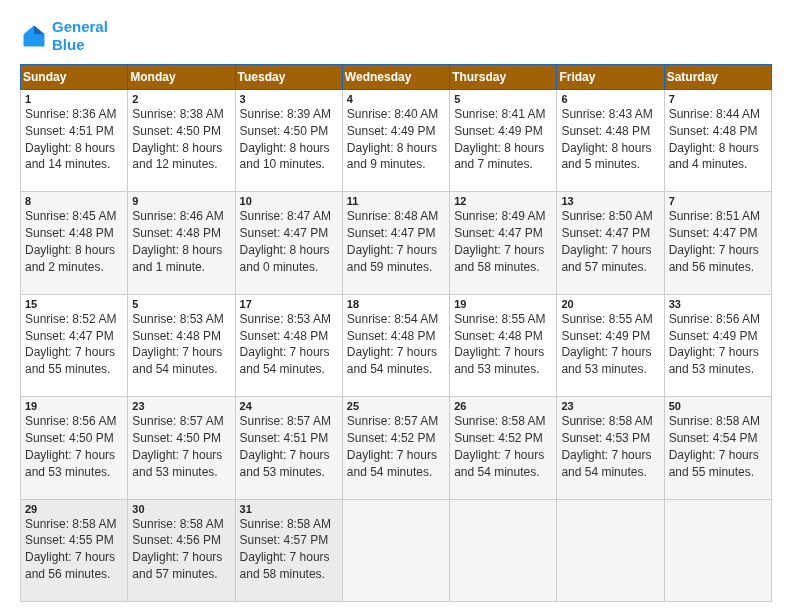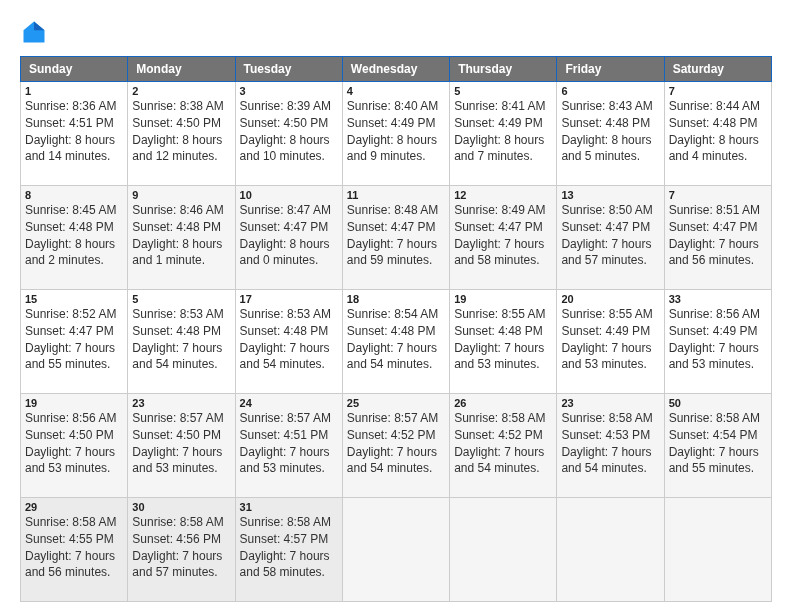--- a/index.html
+++ b/index.html
@@ -55,25 +55,25 @@
       color: #555;
     }
     .calendar {
       flex: 1;
       border: 1px solid #ccc;
       border-collapse: collapse;
       width: 100%;
       table-layout: fixed;
     }
     .calendar th {
-      background: #737373;
+      background: #a16207;
       color: #fff;
       font-size: 12px;
       font-weight: bold;
-      padding: 5px 8px;
+      padding: 5px 2px;
       text-align: left;
       border: 1px solid #1565C0;
     }
     .calendar td {
       border: 1px solid #ccc;
       vertical-align: top;
       padding: 3px 4px;
       font-size: 9px;
       color: #333;
       background: #fff;
@@ -104,20 +104,24 @@
 </head>
 <body>
 
 <div class="page">
   <div class="header">
     <div class="logo">
       <svg class="logo-icon" viewBox="0 0 32 32">
         <polygon points="16,4 28,14 28,28 4,28 4,14" fill="#2196F3"></polygon>
         <polygon points="16,4 28,14 16,14" fill="#1565C0"></polygon>
       </svg>
+      <div class="logo-text">
+        <div><span>General</span></div>
+        <div style="color:#2196F3;">Blue</div>
+      </div>
     </div>
     <div class="title-block">
       <div class="main-title"></div>
       <div class="subtitle"></div>
     </div>
   </div>
 
   <table class="calendar">
     <thead>
       <tr>

